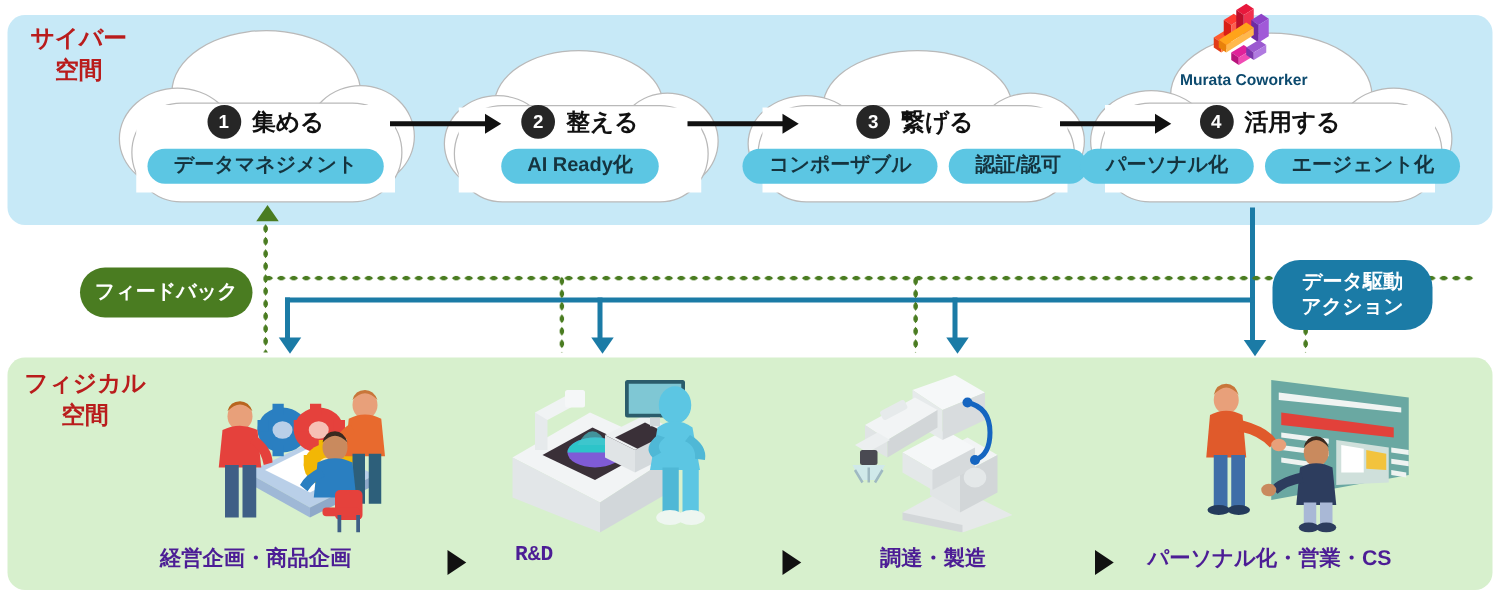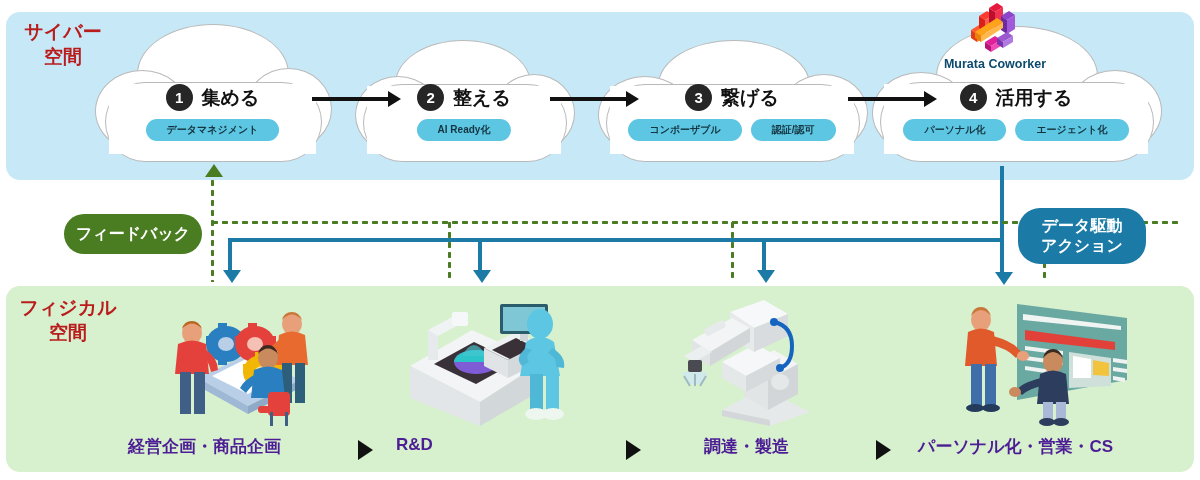--- a/index.html
+++ b/index.html
@@ -23,21 +23,21 @@
 
   .cloud-inner{position:absolute;z-index:6;}
 
   
   .step-head{display:flex;align-items:center;gap:9px;justify-content:center;}
   .step-num{width:27px;height:27px;border-radius:50%;background:#262626;color:#fff;
             font-size:15px;font-weight:bold;display:flex;align-items:center;justify-content:center;flex:none;}
   .step-title{font-size:19px;font-weight:bold;color:#111;white-space:nowrap;}
 
   .pill-row{display:flex;gap:9px;justify-content:center;margin-top:8px;}
-  .pill{background:#5cc6e3;color:#15343f;font-size:10px;font-weight:bold;
+  .pill{background:#5cc6e3;color:#15343f;font-size:16px;font-weight:bold;
         border-radius:14px;padding:5px 21px;white-space:nowrap;line-height:1.15;}
 
   
   .blk-arrow{position:absolute;height:4px;background:#111;z-index:7;}
   .blk-arrow:after{content:"";position:absolute;right:-11px;top:-6px;
         border-left:13px solid #111;border-top:8px solid transparent;border-bottom:8px solid transparent;}
 
   
   #murata-logo{position:absolute;left:963px;top:2px;width:56px;height:54px;z-index:9;}
   #murata-label{position:absolute;left:920px;top:57px;width:150px;text-align:center;
@@ -371,21 +371,21 @@
       <rect x="88" y="106" width="10" height="18" fill="#a9b8d6"></rect>
       <rect x="101" y="106" width="10" height="18" fill="#a9b8d6"></rect>
       <ellipse cx="92" cy="126" rx="8" ry="4" fill="#2d3d5e"></ellipse>
       <ellipse cx="106" cy="126" rx="8" ry="4" fill="#2d3d5e"></ellipse>
     </g>
   </svg>
 
   <div class="dom-label" style="left:128px;width:216px;">経営企画・商品企画</div>
   <div class="tri" style="left:358px;"></div>
 
-  <div class="dom-label" style="left:396px;width:160px;">R&amp;D</div>
+  <div class="dom-label" style="left:412px;width:160px;font-family:Liberation Mono, monospace;">R&amp;D</div>
   <div class="tri" style="left:626px;"></div>
 
   <div class="dom-label" style="left:704px;width:168px;">調達・製造</div>
   <div class="tri" style="left:876px;"></div>
 
   <div class="dom-label" style="left:918px;width:264px;">パーソナル化・営業・CS</div>
 
 </div>
 
 </body></html>

